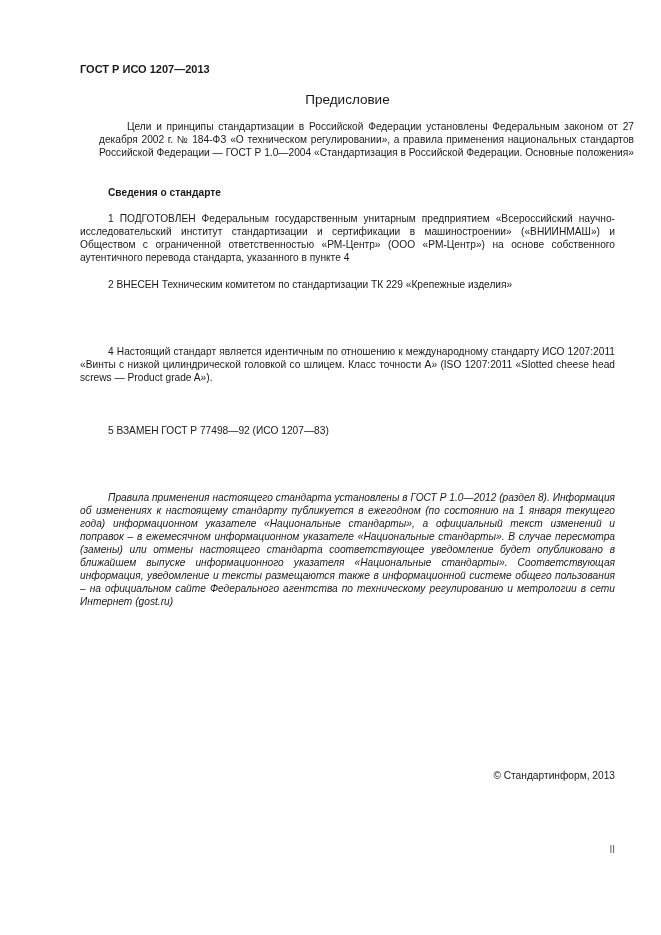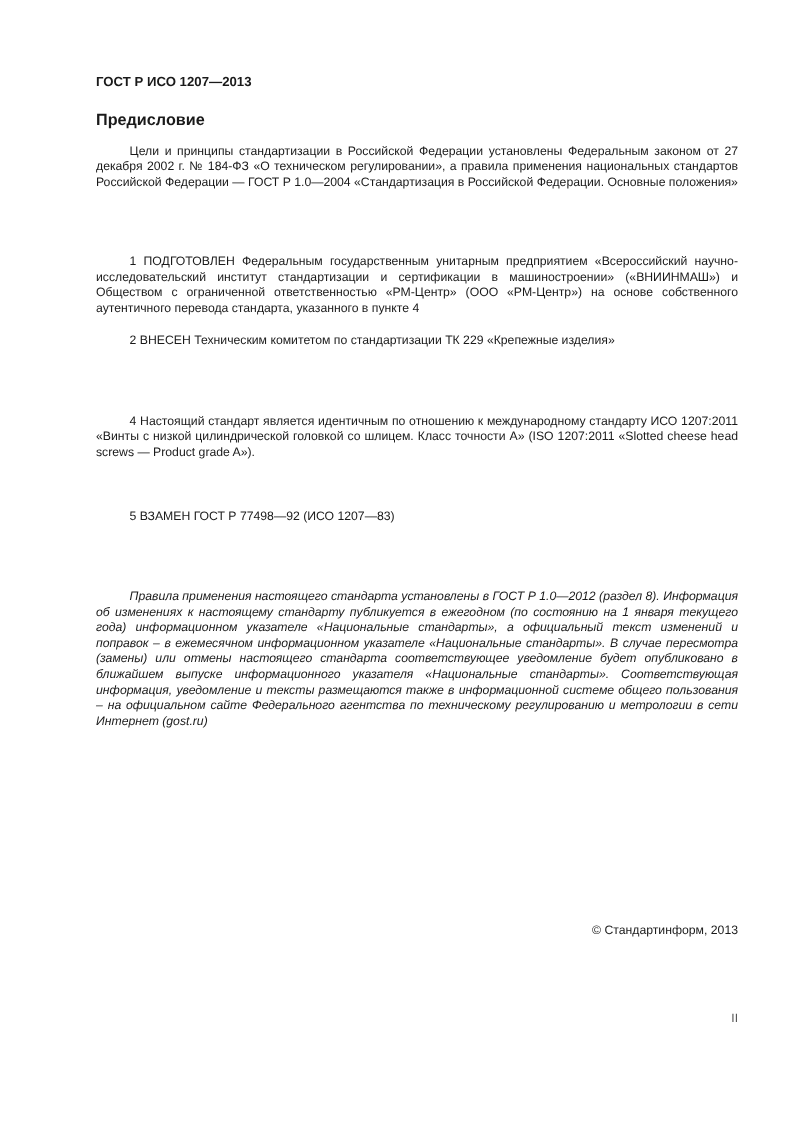--- a/index.html
+++ b/index.html
@@ -1,37 +1,38 @@
 <!DOCTYPE html>
 <html><head>
 <meta charset="utf-8">
 <style>
   html, body { margin: 0; padding: 0; background: #ffffff; }
   body { width: 661px; height: 935px; position: relative; overflow: hidden;
          font-family: "Liberation Sans", sans-serif; color: #1a1a1a; }
   .page { position: absolute; left: 0; top: 0; width: 661px; height: 935px; }
   .abs { position: absolute; left: 80px; width: 535px; }
   .header { top: 63px; font-size: 11px; font-weight: bold; }
-  .title { top: 92px; left: 80px; width: 535px; font-size: 13.5px; font-weight: bold; }
+  .title { top: 92px; left: 80px; width: 535px; text-align: center; font-size: 13.5px; font-weight: normal; }
   .p { font-size: 10.2px; line-height: 13px; text-align: justify; margin: 0; }
   .ind { text-indent: 28px; }
   .bold { font-weight: bold; }
   .it { font-style: italic; }
   .copy { top: 770px; text-align: right; font-size: 10.2px; }
   .pagenum { top: 844px; font-size: 10px; color: #555; text-align: right; }
 </style>
 </head>
 <body>
 
 <div class="page">
   <div class="abs header">ГОСТ Р ИСО 1207—2013</div>
   <div class="abs title">Предисловие</div>
 
-  <p class="abs p ind" style="top:120px;">Цели и принципы стандартизации в Российской Федерации установлены Федеральным законом от 27 декабря 2002 г. № 184-ФЗ «О техническом регулировании», а правила применения национальных стандартов Российской Федерации — ГОСТ Р 1.0—2004 «Стандартизация в Российской Федерации. Основные положения»</p>
+  <p class="abs p ind" style="top:120px;margin-left:19px;">Цели и принципы стандартизации в Российской Федерации установлены Федеральным законом от 27 декабря 2002 г. № 184-ФЗ «О техническом регулировании», а правила применения национальных стандартов Российской Федерации — ГОСТ Р 1.0—2004 «Стандартизация в Российской Федерации. Основные положения»</p>
 
+  <p class="abs p ind bold" style="top:186px;">Сведения о стандарте</p>
 
   <p class="abs p ind" style="top:212px;">1 ПОДГОТОВЛЕН Федеральным государственным унитарным предприятием «Всероссийский научно-исследовательский институт стандартизации и сертификации в машиностроении» («ВНИИНМАШ») и Обществом с ограниченной ответственностью «РМ-Центр» (ООО «РМ-Центр») на основе собственного аутентичного перевода стандарта, указанного в пункте 4</p>
   <p class="abs p ind" style="top:278px;">2  ВНЕСЕН Техническим комитетом по стандартизации ТК 229 «Крепежные изделия»</p>
   <p class="abs p ind" style="top:345px;">4 Настоящий стандарт является идентичным по отношению к международному стандарту ИСО 1207:2011 «Винты с низкой цилиндрической головкой со шлицем. Класс точности А» (ISO 1207:2011 «Slotted cheese head screws — Product grade A»).</p>
   <p class="abs p ind" style="top:424px;">5  ВЗАМЕН ГОСТ Р 77498—92 (ИСО 1207—83)</p>
 
   <p class="abs p ind it" style="top:491px;">Правила применения настоящего стандарта установлены в ГОСТ Р 1.0—2012 (раздел 8). Информация об изменениях к настоящему стандарту публикуется в ежегодном (по состоянию на 1 января текущего года) информационном указателе «Национальные стандарты», а официальный текст изменений и поправок – в ежемесячном информационном указателе «Национальные стандарты». В случае пересмотра (замены) или отмены настоящего стандарта соответствующее уведомление будет опубликовано в ближайшем выпуске информационного указателя «Национальные стандарты». Соответствующая информация, уведомление и тексты размещаются также в информационной системе общего пользования – на официальном сайте Федерального агентства по техническому регулированию и метрологии в сети Интернет (gost.ru)</p>
 
   <div class="abs copy">© Стандартинформ, 2013</div>
 

